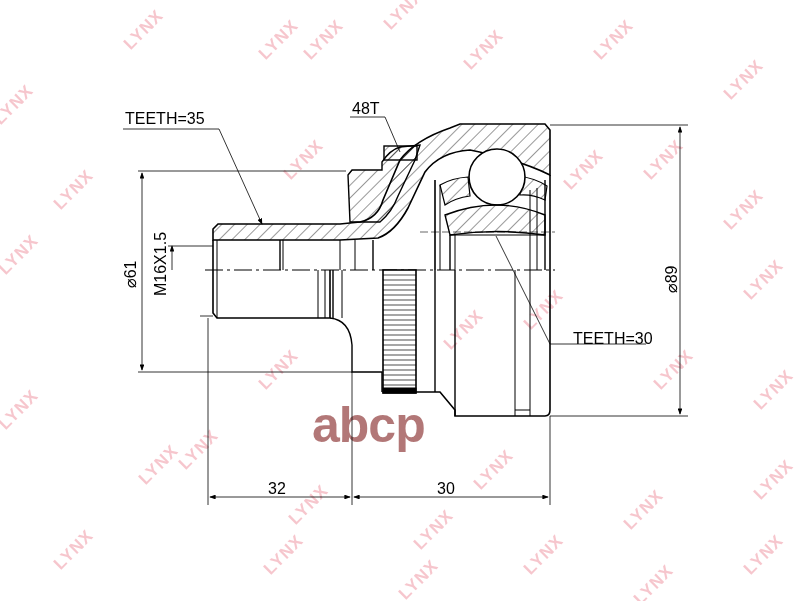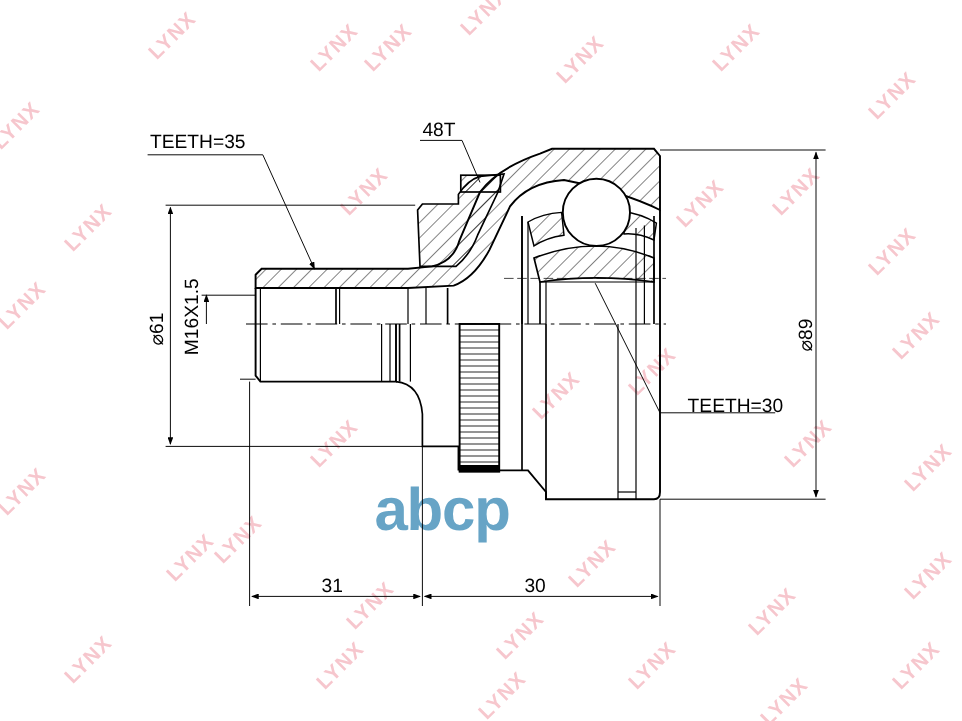--- a/index.html
+++ b/index.html
@@ -1,21 +1,21 @@
 <!DOCTYPE html>
 <html><head>
 <meta charset="utf-8">
 <style>
   html, body { margin:0; padding:0; background:#ffffff; }
   body { width:802px; height:601px; overflow:hidden; position:relative; font-family:"Liberation Sans", sans-serif; }
   #canvas { position:absolute; left:0; top:0; width:802px; height:601px; }
   .wm { position:absolute; color:#f4b4bd; font-family:"Liberation Sans", sans-serif; font-weight:bold; font-size:17px; letter-spacing:1px; transform:rotate(-45deg); transform-origin:center; opacity:0.75; pointer-events:none; white-space:nowrap; }
   .lbl { position:absolute; font-family:"Liberation Sans", sans-serif; color:#000; font-size:16px; white-space:nowrap; }
   .vert { transform:rotate(-90deg); transform-origin:left top; }
-  .abcp { position:absolute; left:312px; top:396px; font-family:"Liberation Sans", sans-serif; font-weight:bold; font-size:50px; color:#0369a1; opacity:0.6; letter-spacing:-1px; }
+  .abcp { position:absolute; left:312px; top:396px; font-family:"Liberation Sans", sans-serif; font-weight:bold; font-size:50px; color:#7f1d1d; opacity:0.6; letter-spacing:-1px; }
 </style>
 </head>
 <body>
 
 <div id="canvas">
 
   <div>
     <span class="wm" style="left:-10px;top:95px;">LYNX</span>
     <span class="wm" style="left:120px;top:20px;">LYNX</span>
     <span class="wm" style="left:255px;top:30px;">LYNX</span>
@@ -179,15 +179,15 @@
       <line x1="354" y1="497" x2="548" y2="497" marker-start="url(#arrS)" marker-end="url(#arr)"></line>
     </g>
   </svg>
 
   <div class="lbl" style="left:125px;top:110px;">TEETH=35</div>
   <div class="lbl" style="left:352px;top:84px;margin-top:16px;">48T</div>
   <div class="lbl" style="left:553px;top:330px;margin-left:20px;">TEETH=30</div>
   <div class="lbl vert" style="left:152px;top:296px;">M16X1.5</div>
   <div class="lbl vert" style="left:121px;top:288px;">⌀61</div>
   <div class="lbl vert" style="left:662px;top:293px;">⌀89</div>
-  <div class="lbl" style="left:268px;top:480px;">31</div>
+  <div class="lbl" style="left:268px;top:480px;">32</div>
   <div class="lbl" style="left:437px;top:480px;">30</div>
 </div>
 
 </body></html>

